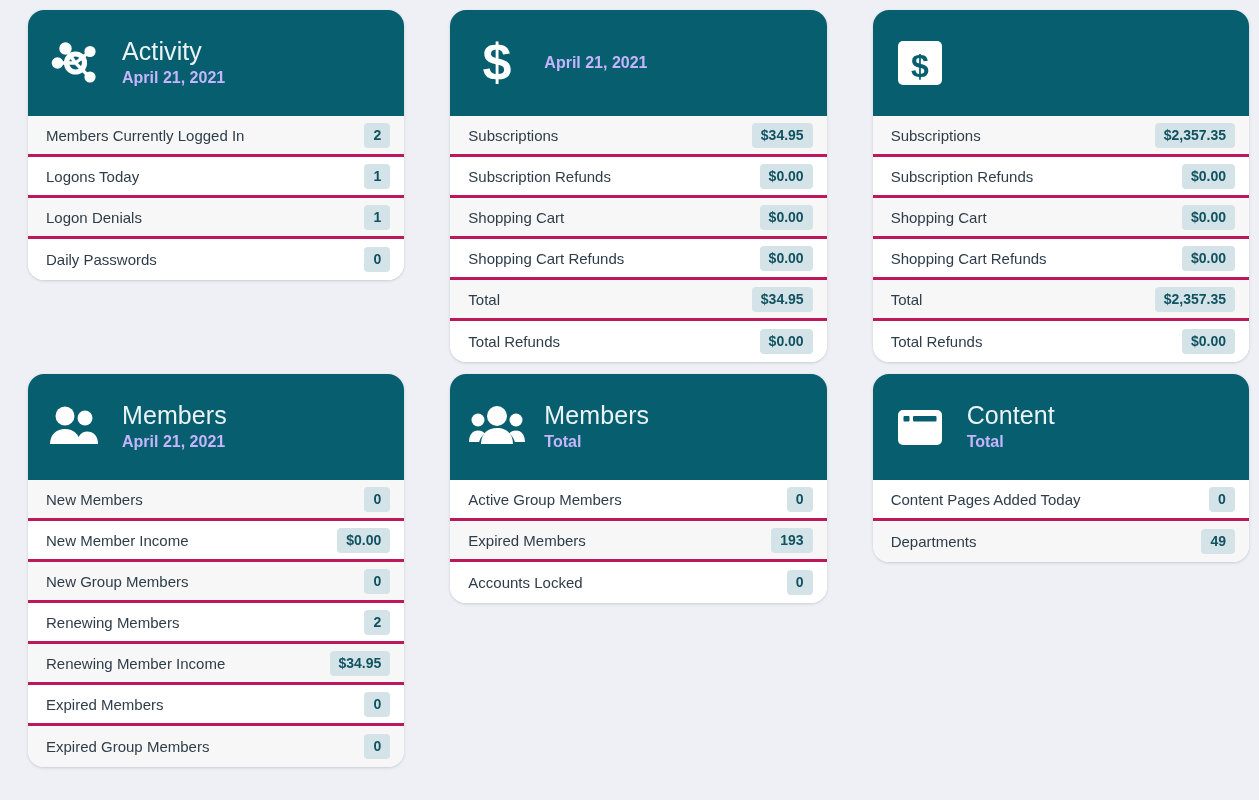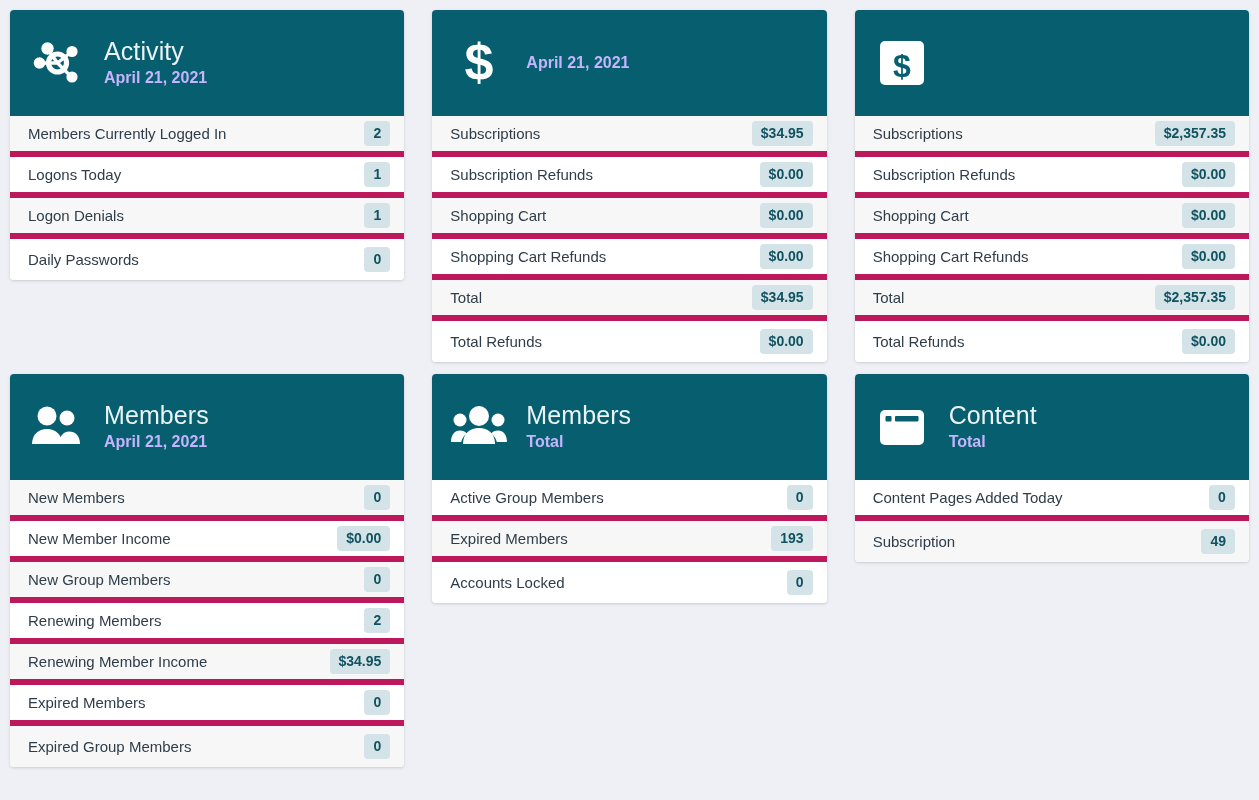--- a/index.html
+++ b/index.html
@@ -14,24 +14,25 @@
     width: 1259px;
     padding: 10px 10px 0 10px;
     display: grid;
     grid-template-columns: 1fr 1fr 1fr;
     column-gap: 28px;
     row-gap: 12px;
     align-items: start;
   }
   .card {
     background: #ffffff;
-    border-radius: 4px;
+    border-radius: 16px;
     box-shadow: 0 1px 3px rgba(60,72,88,0.22);
     overflow: hidden;
     align-self: start;
+    margin-left: 18px;
   }
   .card-header {
     background: #065e6e;
     display: flex;
     align-items: center;
     padding: 16px 18px 17px 18px;
     gap: 18px;
     min-height: 106px;
   }
   .card-icon {
@@ -56,21 +57,21 @@
     line-height: 1.3;
     margin-top: 2px;
   }
   .card-rows { display: block; }
   .stat-row {
     display: flex;
     align-items: center;
     justify-content: space-between;
     padding: 0 14px 0 18px;
     height: 41px;
-    border-bottom: 6px solid #be185d;
+    border-bottom: 3px solid #be185d;
     background: #ffffff;
   }
   .stat-row.alt { background: #f7f7f7; }
   .stat-row:last-child { border-bottom: none; }
   .stat-label {
     color: #2e3d49;
     font-size: 15px;
     font-weight: 400;
     white-space: nowrap;
   }
@@ -292,18 +293,18 @@
           <div class="card-title">Content</div>
           <div class="card-subtitle">Total</div>
         </div>
       </div>
       <div class="card-rows">
         <div class="stat-row">
           <span class="stat-label">Content Pages Added Today</span>
           <span class="stat-badge">0</span>
         </div>
         <div class="stat-row alt">
-          <span class="stat-label">Subscription</span>
+          <span class="stat-label">Departments</span>
           <span class="stat-badge">49</span>
         </div>
       </div>
     </div>
   </div>
 
 </body></html>

